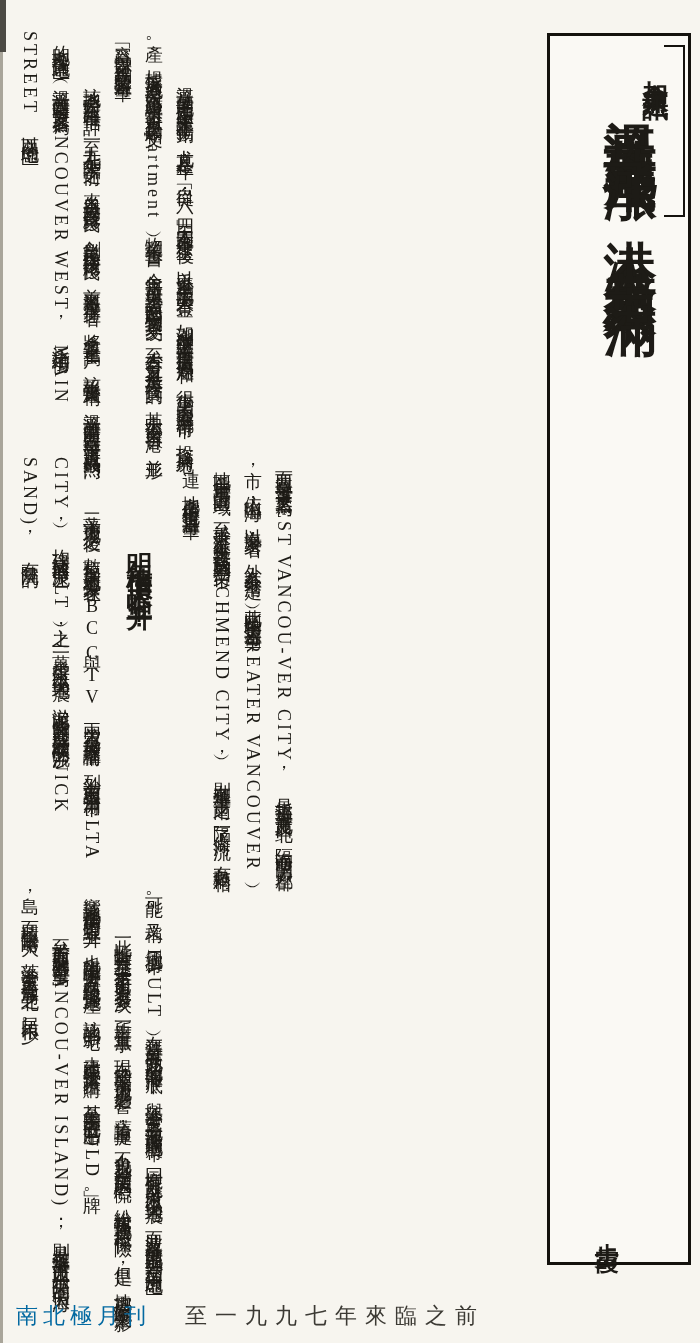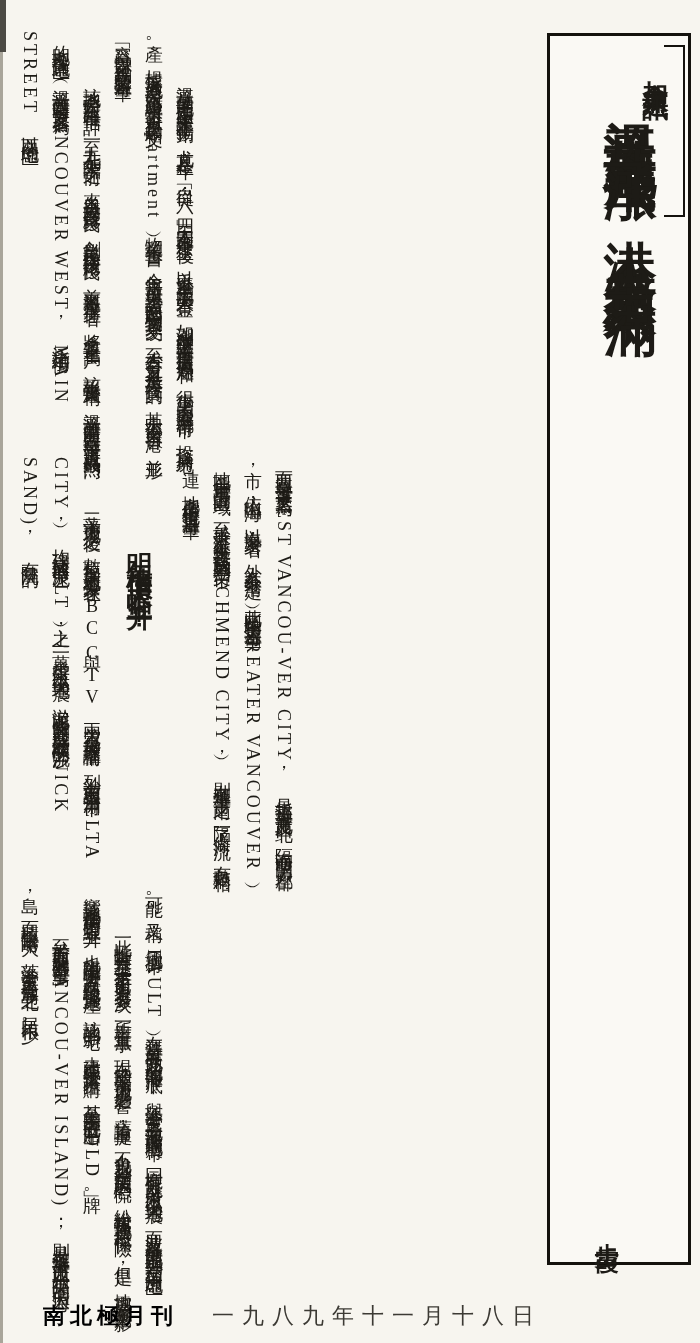--- a/index.html
+++ b/index.html
@@ -54,21 +54,21 @@
     font-size:53px; font-weight:bold; letter-spacing:8px; line-height:1.12;
   }
   .author {
     position:absolute; bottom:26px; left:40px;
     writing-mode:vertical-rl;
     font-size:25px; font-weight:bold; letter-spacing:7px;
   }
 
   
   .footer { position:absolute; left:16px; top:1301px; white-space:nowrap; font-size:22px; }
-  .footer .pub { font-weight:bold; letter-spacing:5px; color:#000000;margin-left:27px; }
+  .footer .pub { font-weight:normal; letter-spacing:5px; color:#0369a1; }
   .footer .gap { display:inline-block; width:34px; }
   .footer .date { font-weight:normal; letter-spacing:8px; color:#3c3a34; }
 </style>
 </head>
 <body>
 
 <div class="edge-left"></div>
 <div class="corner-mark"></div>
 
 <div class="article-column">
@@ -89,14 +89,14 @@
 </div>
 
 <div class="title-box">
   <div class="kicker-bracket"></div>
   <div class="kicker">加拿大通訊</div>
   <h1 class="main-title">溫哥華地產飛漲，港人台人惹加人不滿</h1>
   <div class="author">步霞</div>
 </div>
 
 <div class="footer">
-  <span class="pub">南北極月刊</span><span class="gap"></span><span class="date">一九八九年十一月十八日</span>
+  <span class="pub">南北極月刊</span><span class="gap"></span><span class="date">至一九九七年來臨之前</span>
 </div>
 
 </body></html>

